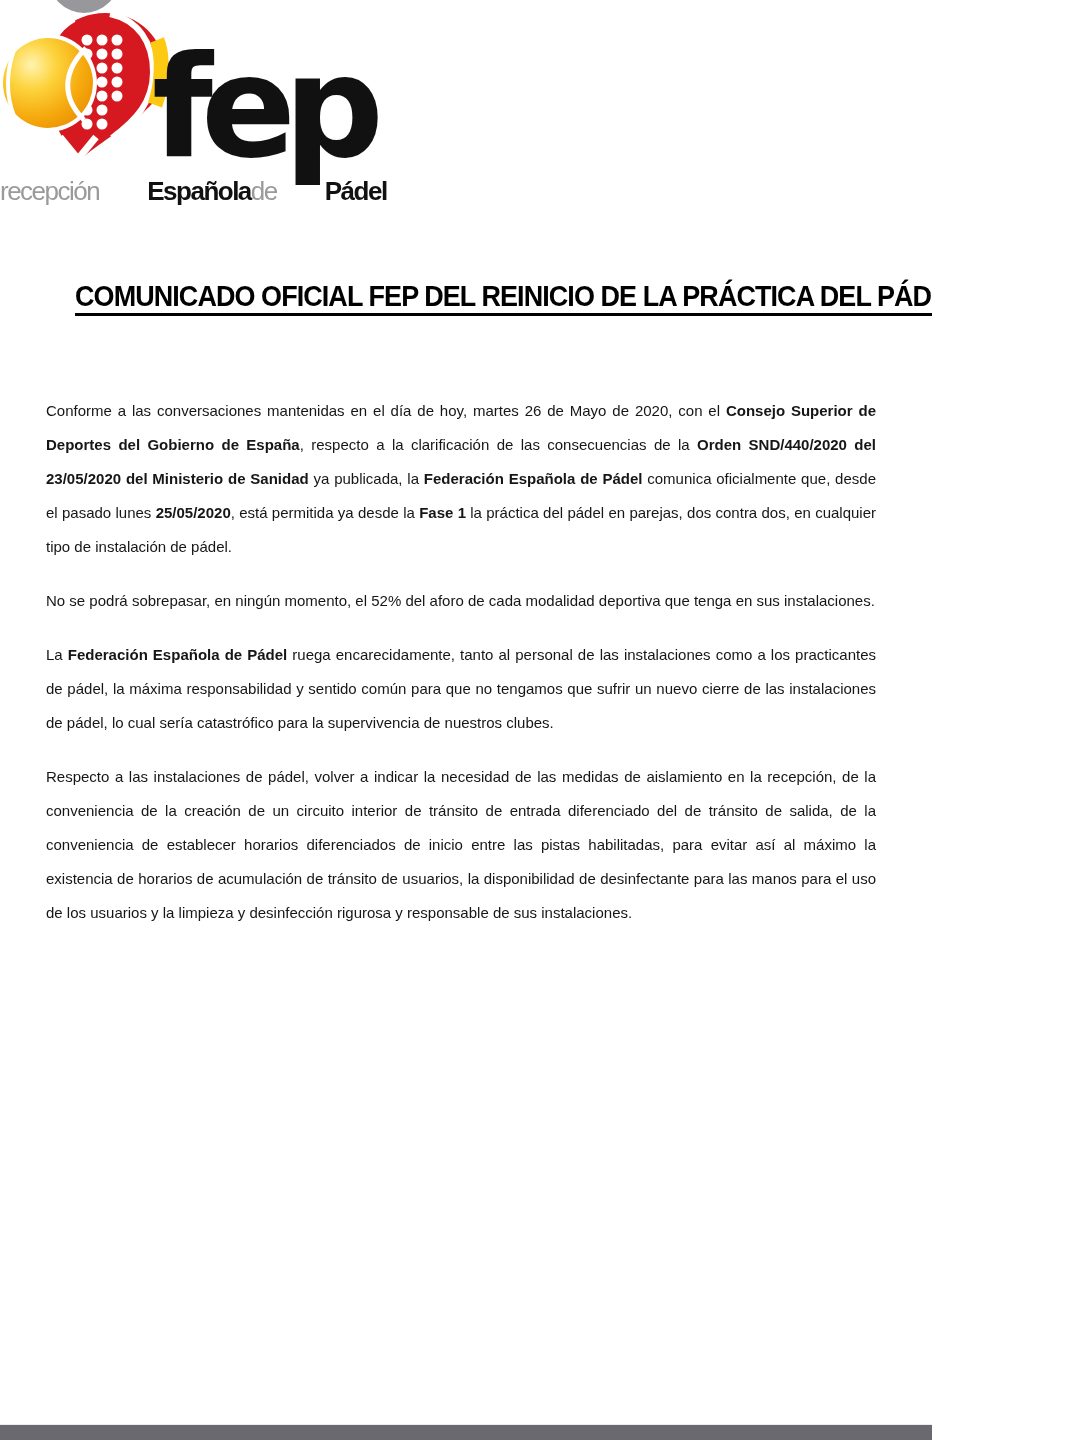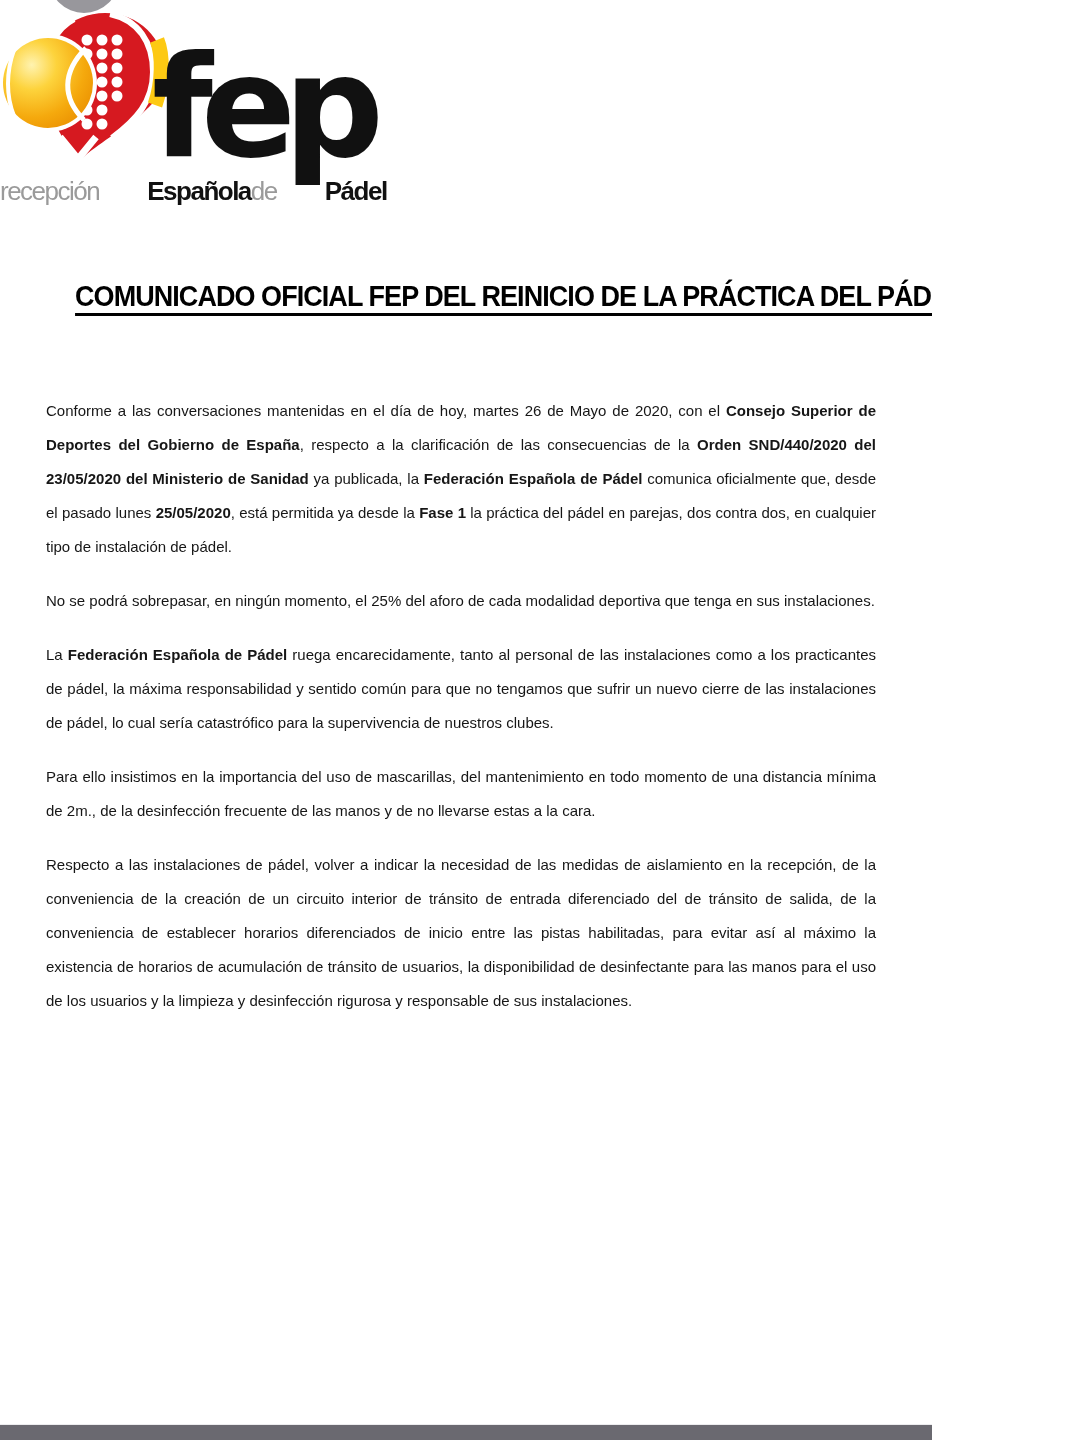--- a/index.html
+++ b/index.html
@@ -153,21 +153,20 @@
           <ellipse class="flame-core" cx="115" cy="82" rx="40" ry="4.5"></ellipse>
         </g>
       </svg>
     </div>
   </header>
 
   <main class="doc">
     <h1 class="doc-title">COMUNICADO OFICIAL FEP DEL REINICIO DE LA PRÁCTICA DEL PÁDEL</h1>
     <div>
         <p class="para"><span>Conforme a las conversaciones mantenidas en el día de hoy, martes 26 de Mayo de 2020, con el </span><b>Consejo Superior de Deportes del Gobierno de España</b><span>, respecto a la clarificación de las consecuencias de la </span><b>Orden SND/440/2020 del 23/05/2020 del Ministerio de Sanidad</b><span> ya publicada, la </span><b>Federación Española de Pádel</b><span> comunica oficialmente que, desde el pasado lunes </span><b>25/05/2020</b><span>, está permitida ya desde la </span><b>Fase 1</b><span> la práctica del pádel en parejas, dos contra dos, en cualquier tipo de instalación de pádel.</span></p>
-        <p class="para"><span>No se podrá sobrepasar, en ningún momento, el 25% del aforo de cada modalidad deportiva que tenga en sus instalaciones.</span></p>
+        <p class="para"><span>No se podrá sobrepasar, en ningún momento, el 52% del aforo de cada modalidad deportiva que tenga en sus instalaciones.</span></p>
         <p class="para"><span>La </span><b>Federación Española de Pádel</b><span> ruega encarecidamente, tanto al personal de las instalaciones como a los practicantes de pádel, la máxima responsabilidad y sentido común para que no tengamos que sufrir un nuevo cierre de las instalaciones de pádel, lo cual sería catastrófico para la supervivencia de nuestros clubes.</span></p>
-        <p class="para"><span>Para ello insistimos en la importancia del uso de mascarillas, del mantenimiento en todo momento de una distancia mínima de 2m., de la desinfección frecuente de las manos y de no llevarse estas a la cara.</span></p>
         <p class="para"><span>Respecto a las instalaciones de pádel, volver a indicar la necesidad de las medidas de aislamiento en la recepción, de la conveniencia de la creación de un circuito interior de tránsito de entrada diferenciado del de tránsito de salida, de la conveniencia de establecer horarios diferenciados de inicio entre las pistas habilitadas, para evitar así al máximo la existencia de horarios de acumulación de tránsito de usuarios, la disponibilidad de desinfectante para las manos para el uso de los usuarios y la limpieza y desinfección rigurosa y responsable de sus instalaciones.</span></p>
       </div>
   </main>
 
   <div class="bottom-bar"></div>
 </div>
 
 </body></html>

